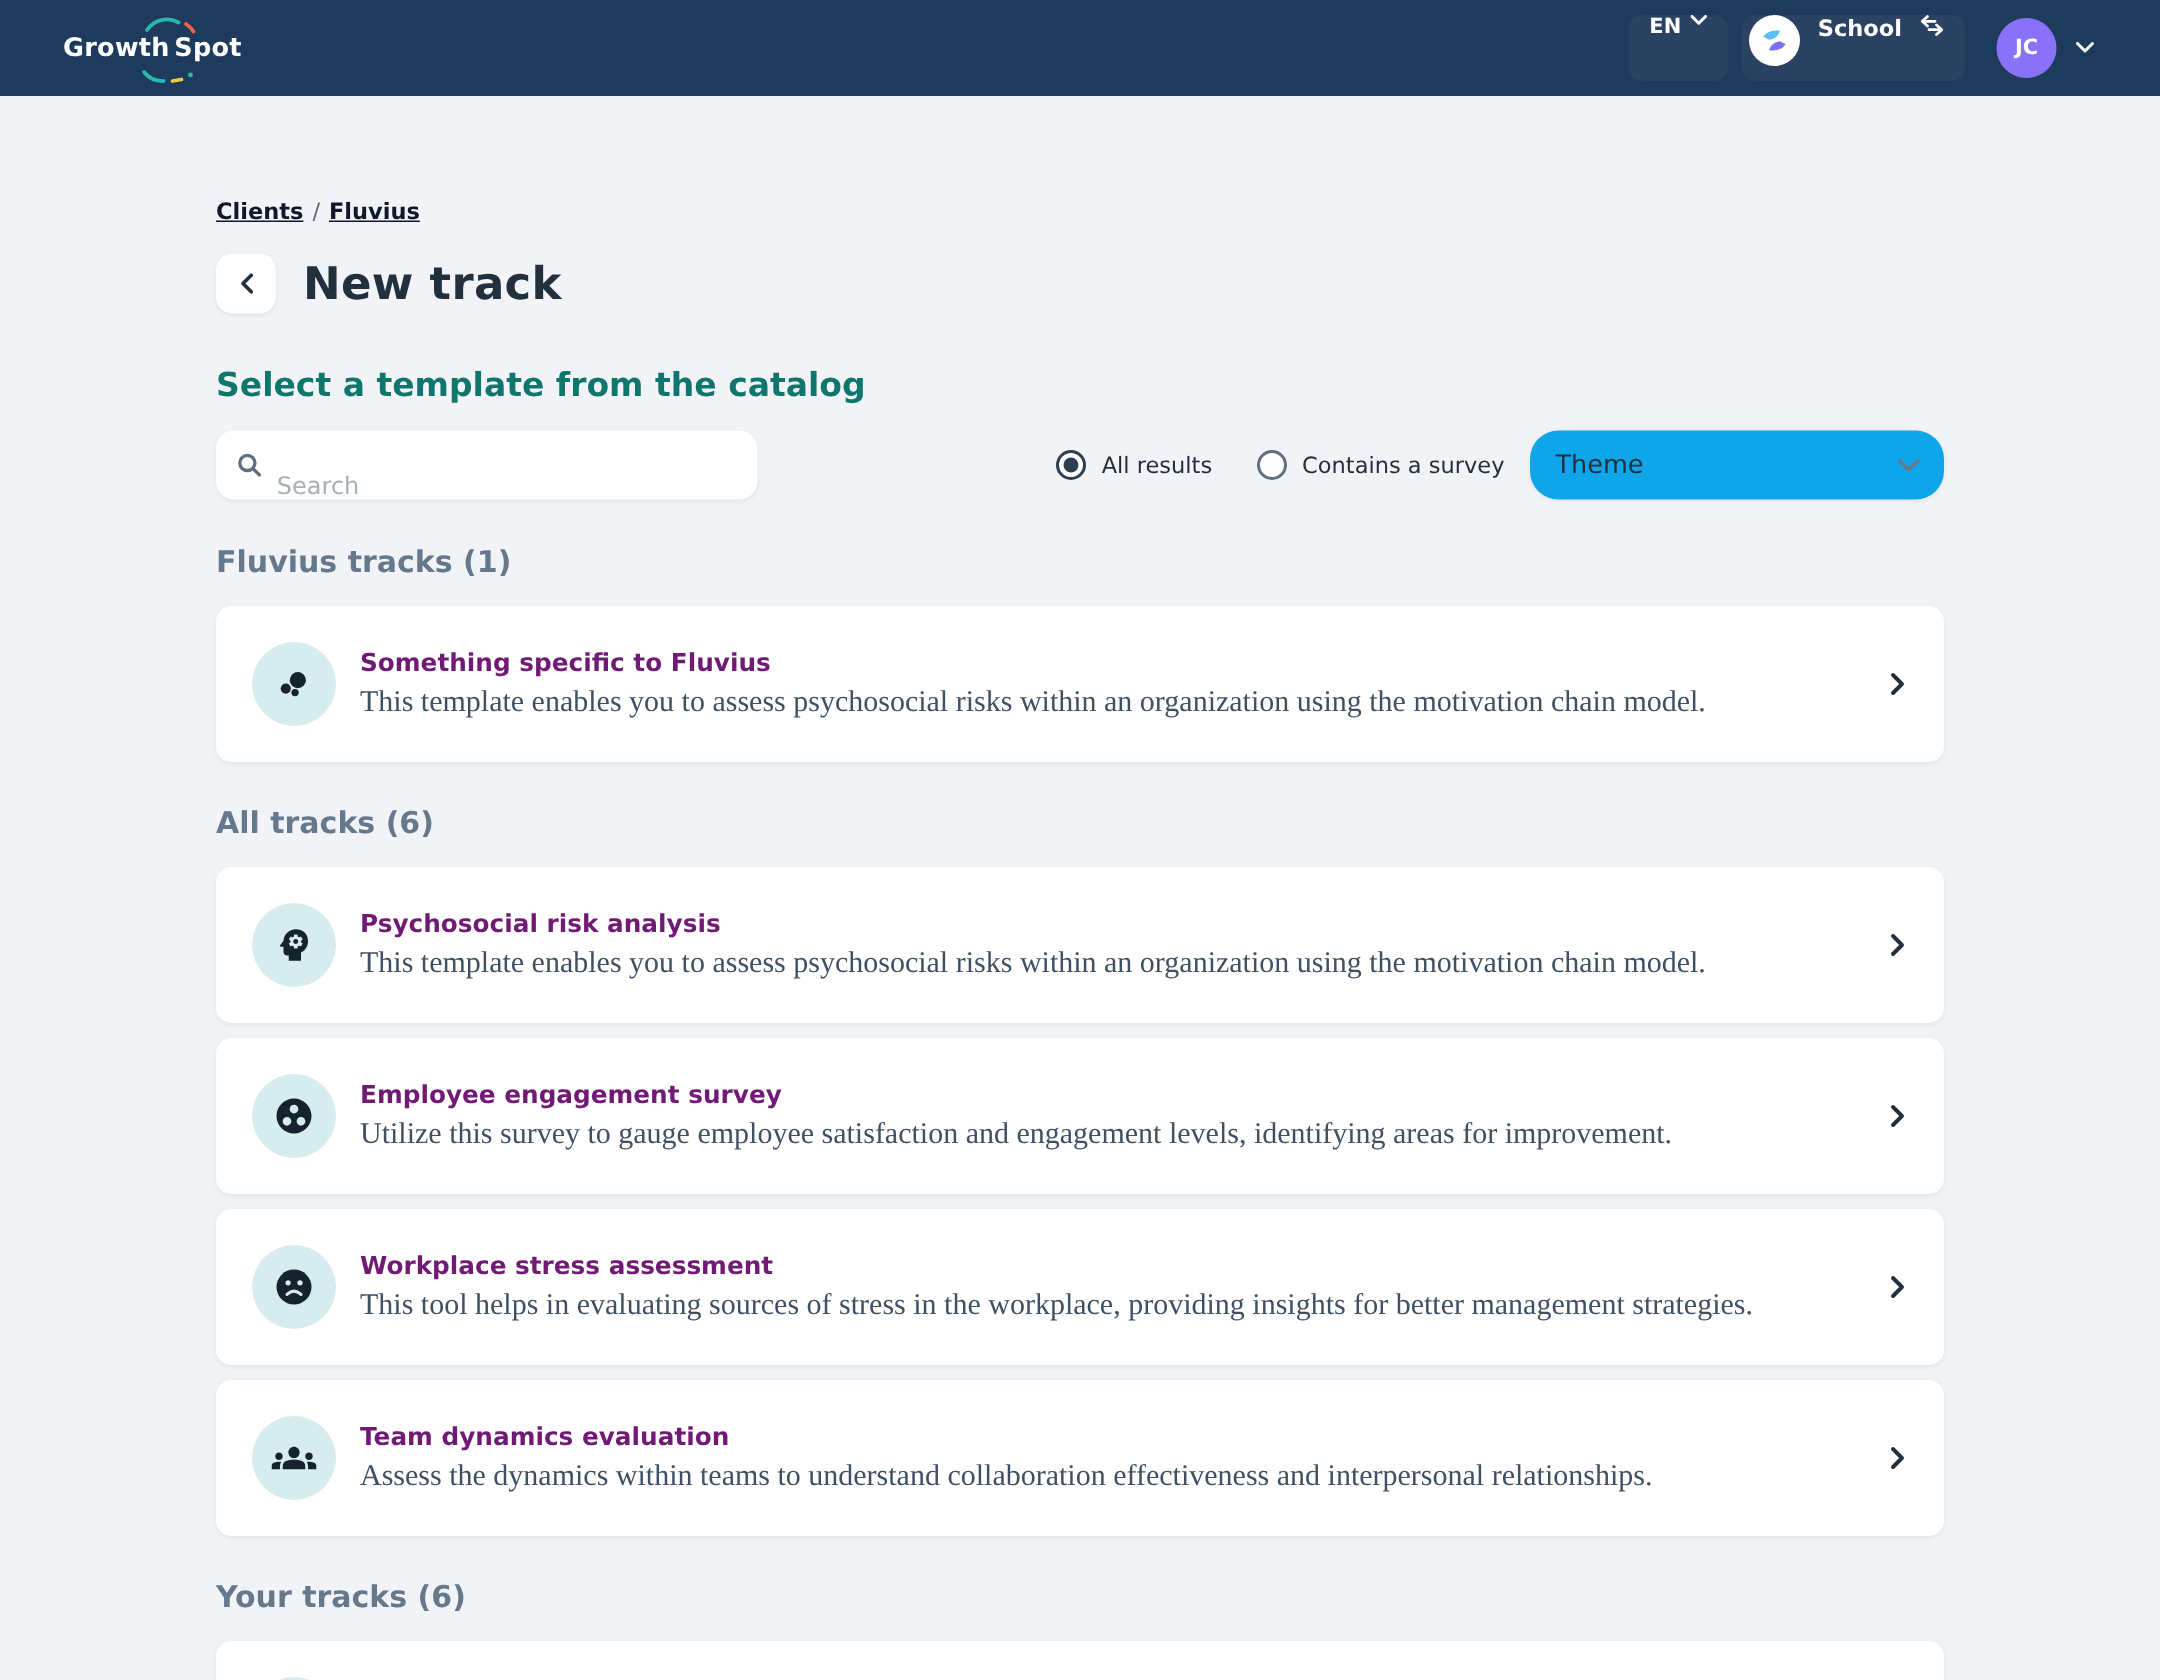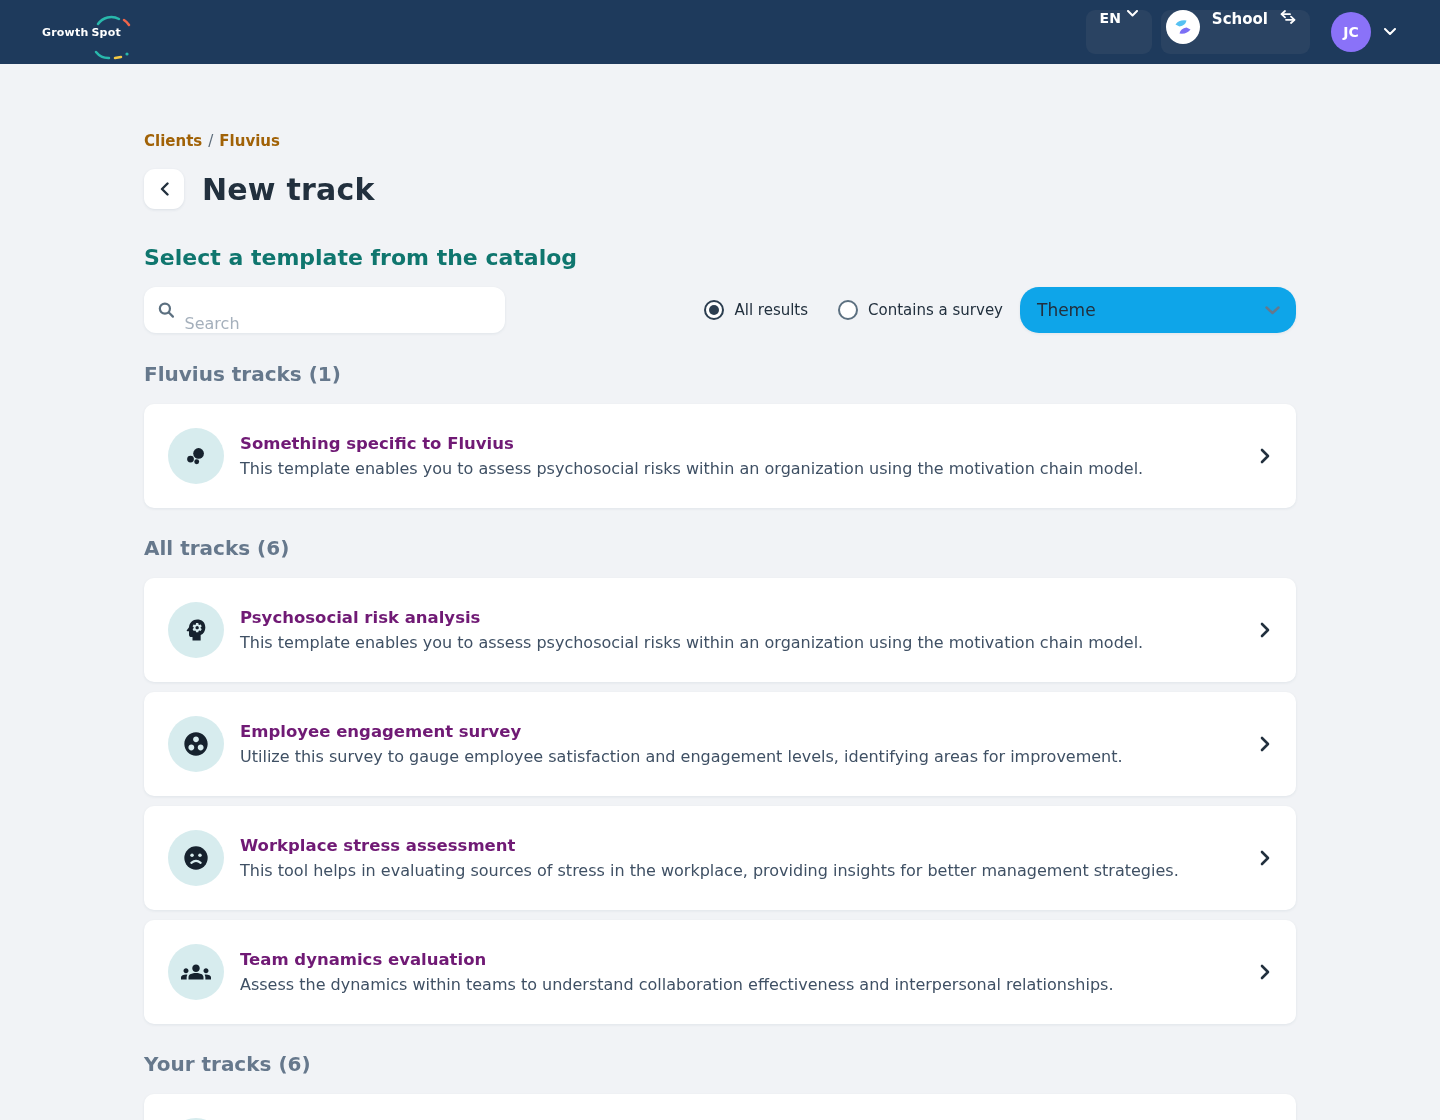--- a/index.html
+++ b/index.html
@@ -13,21 +13,21 @@
   
   .topbar {
     height: 64px;
     background: #1e3a5c;
     display: flex;
     align-items: center;
     justify-content: space-between;
     padding: 0 44px 0 42px;
   }
   .brand { position: relative; display: flex; align-items: center; cursor: pointer; }
-  .brand-text { position: relative; z-index: 1; font-size: 11px; font-weight: 800; color: #ffffff; letter-spacing: 0.2px; }
+  .brand-text { position: relative; z-index: 1; font-size: 17px; font-weight: 800; color: #ffffff; letter-spacing: 0.2px; }
   .brand-text .spot { margin-left: 3px; }
   .brand-arcs { position: absolute; left: 46px; top: -14px; z-index: 0; }
 
   .topbar-right { display: flex; align-items: center; }
   .pill-btn {
     background: #2a4362;
     border: none;
     border-radius: 9px;
     height: 44px;
     display: flex;
@@ -48,21 +48,21 @@
     width: 40px; height: 40px; border-radius: 50%;
     background: #8a72f8;
     color: #ffffff; font-size: 14px; font-weight: 700;
     display: flex; align-items: center; justify-content: center;
   }
 
   
   .main { padding: 68px 144px 0 144px; }
 
   .breadcrumb { font-size: 15px; font-weight: 700; color: #5c6b7a; }
-  .breadcrumb a { color: #a16207; cursor: pointer; }
+  .breadcrumb a { color: #0f172a; text-decoration: underline; cursor: pointer; }
   .breadcrumb .sep { margin: 0 6px; font-weight: 400; }
 
   .title-row { display: flex; align-items: center; gap: 18px; margin-top: 19px; }
   .back-btn {
     width: 40px; height: 40px;
     background: #ffffff;
     border: none; border-radius: 11px;
     box-shadow: 0 1px 3px rgba(30,58,92,0.10);
     display: flex; align-items: center; justify-content: center;
     cursor: pointer;
@@ -129,21 +129,21 @@
   }
   .card + .card { margin-top: 10px; }
   .card-icon-circle {
     width: 56px; height: 56px; border-radius: 50%;
     background: #d7ecee;
     flex-shrink: 0;
     display: flex; align-items: center; justify-content: center;
   }
   .card-texts { margin-left: 16px; flex: 1; min-width: 0; }
   .card-title { font-size: 16.5px; font-weight: 700; color: #701a75; }
-  .card-desc { margin-top: 6px; font-size: 16px; color: #3f5064; }
+  .card-desc { margin-top: 6px; font-size: 20px; color: #3f5064; font-family: Liberation Serif, serif; }
   .card-chevron { flex-shrink: 0; margin-left: 16px; display: flex; }
 
   .icon-dark { fill: #16222e; }
 </style>
 </head>
 <body>
 
 <header class="topbar">
   <div class="brand">
     <svg class="brand-arcs" width="52" height="52" viewBox="0 0 52 52">

